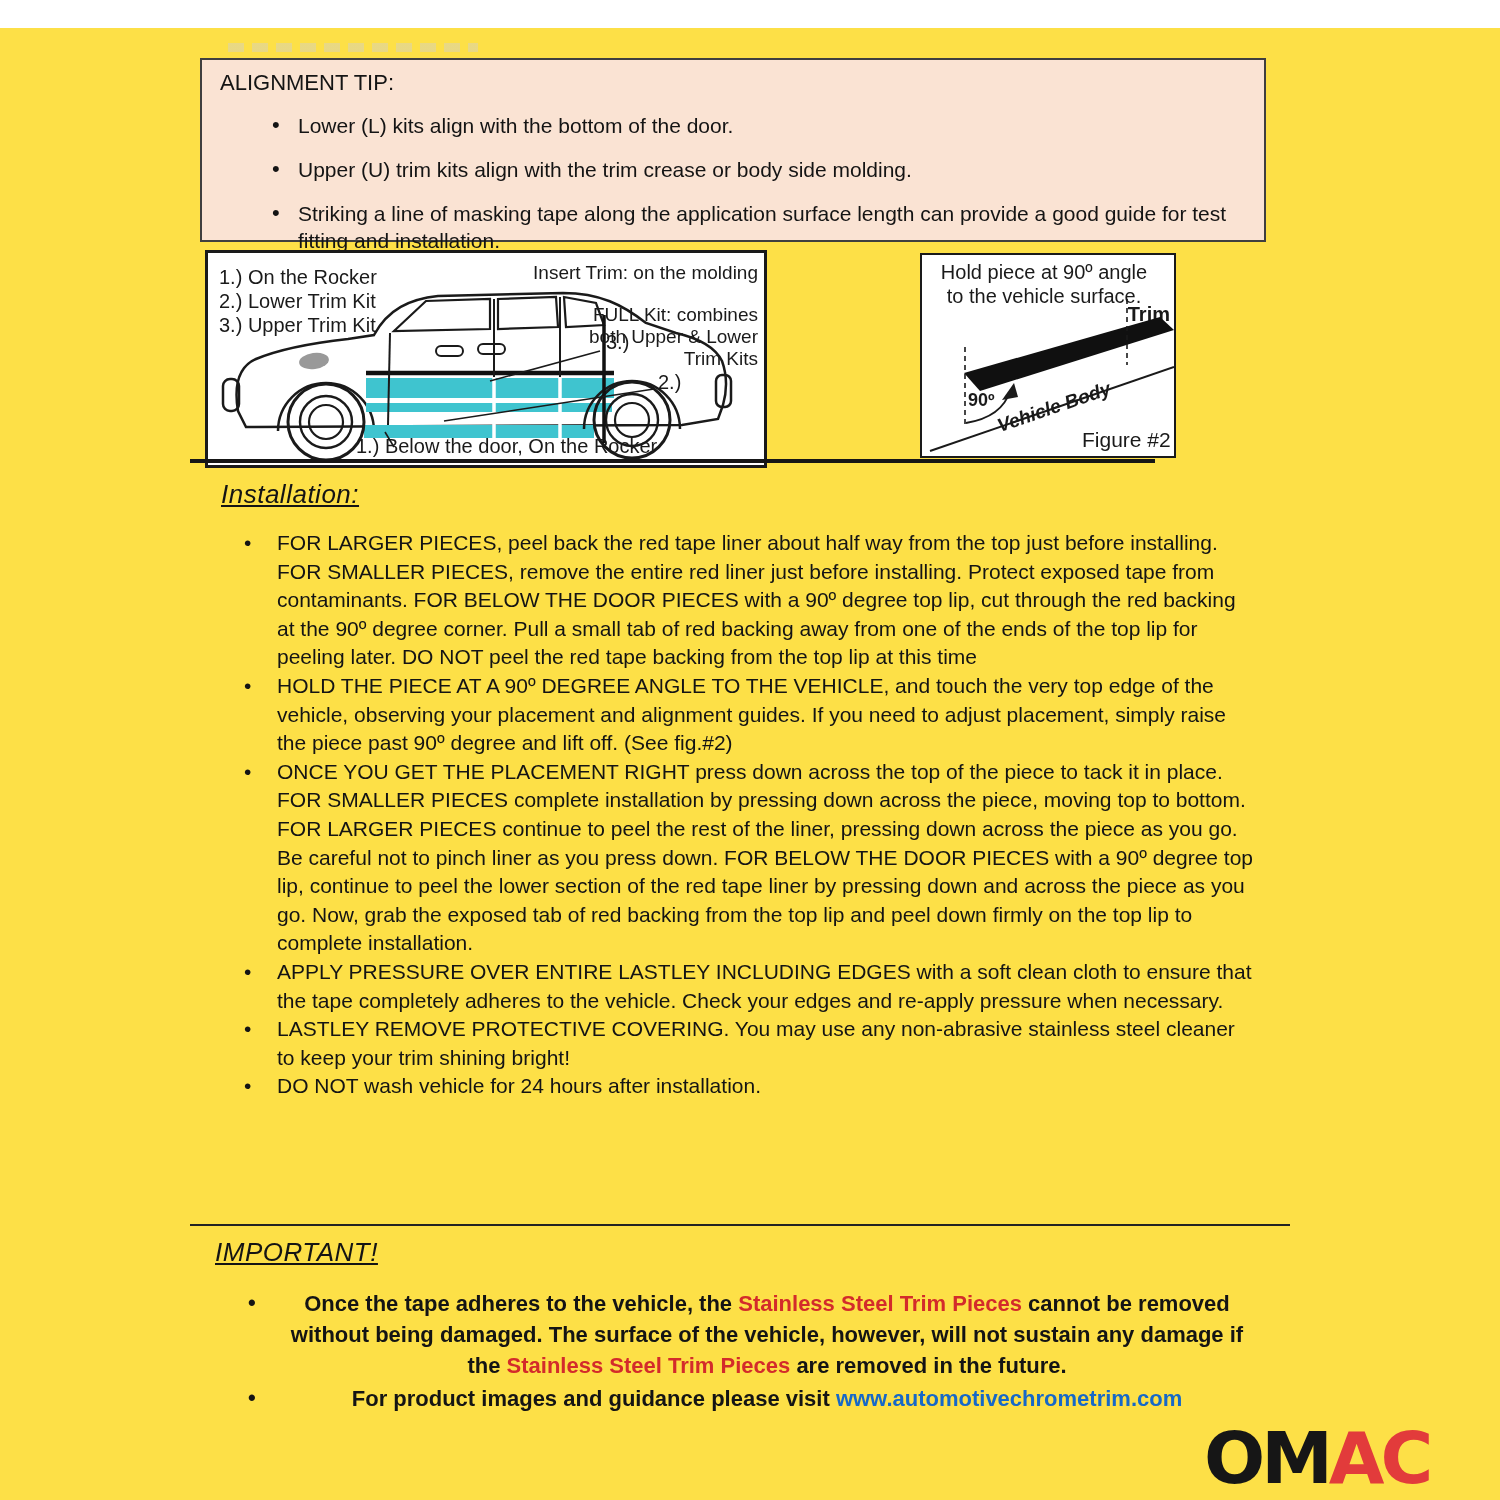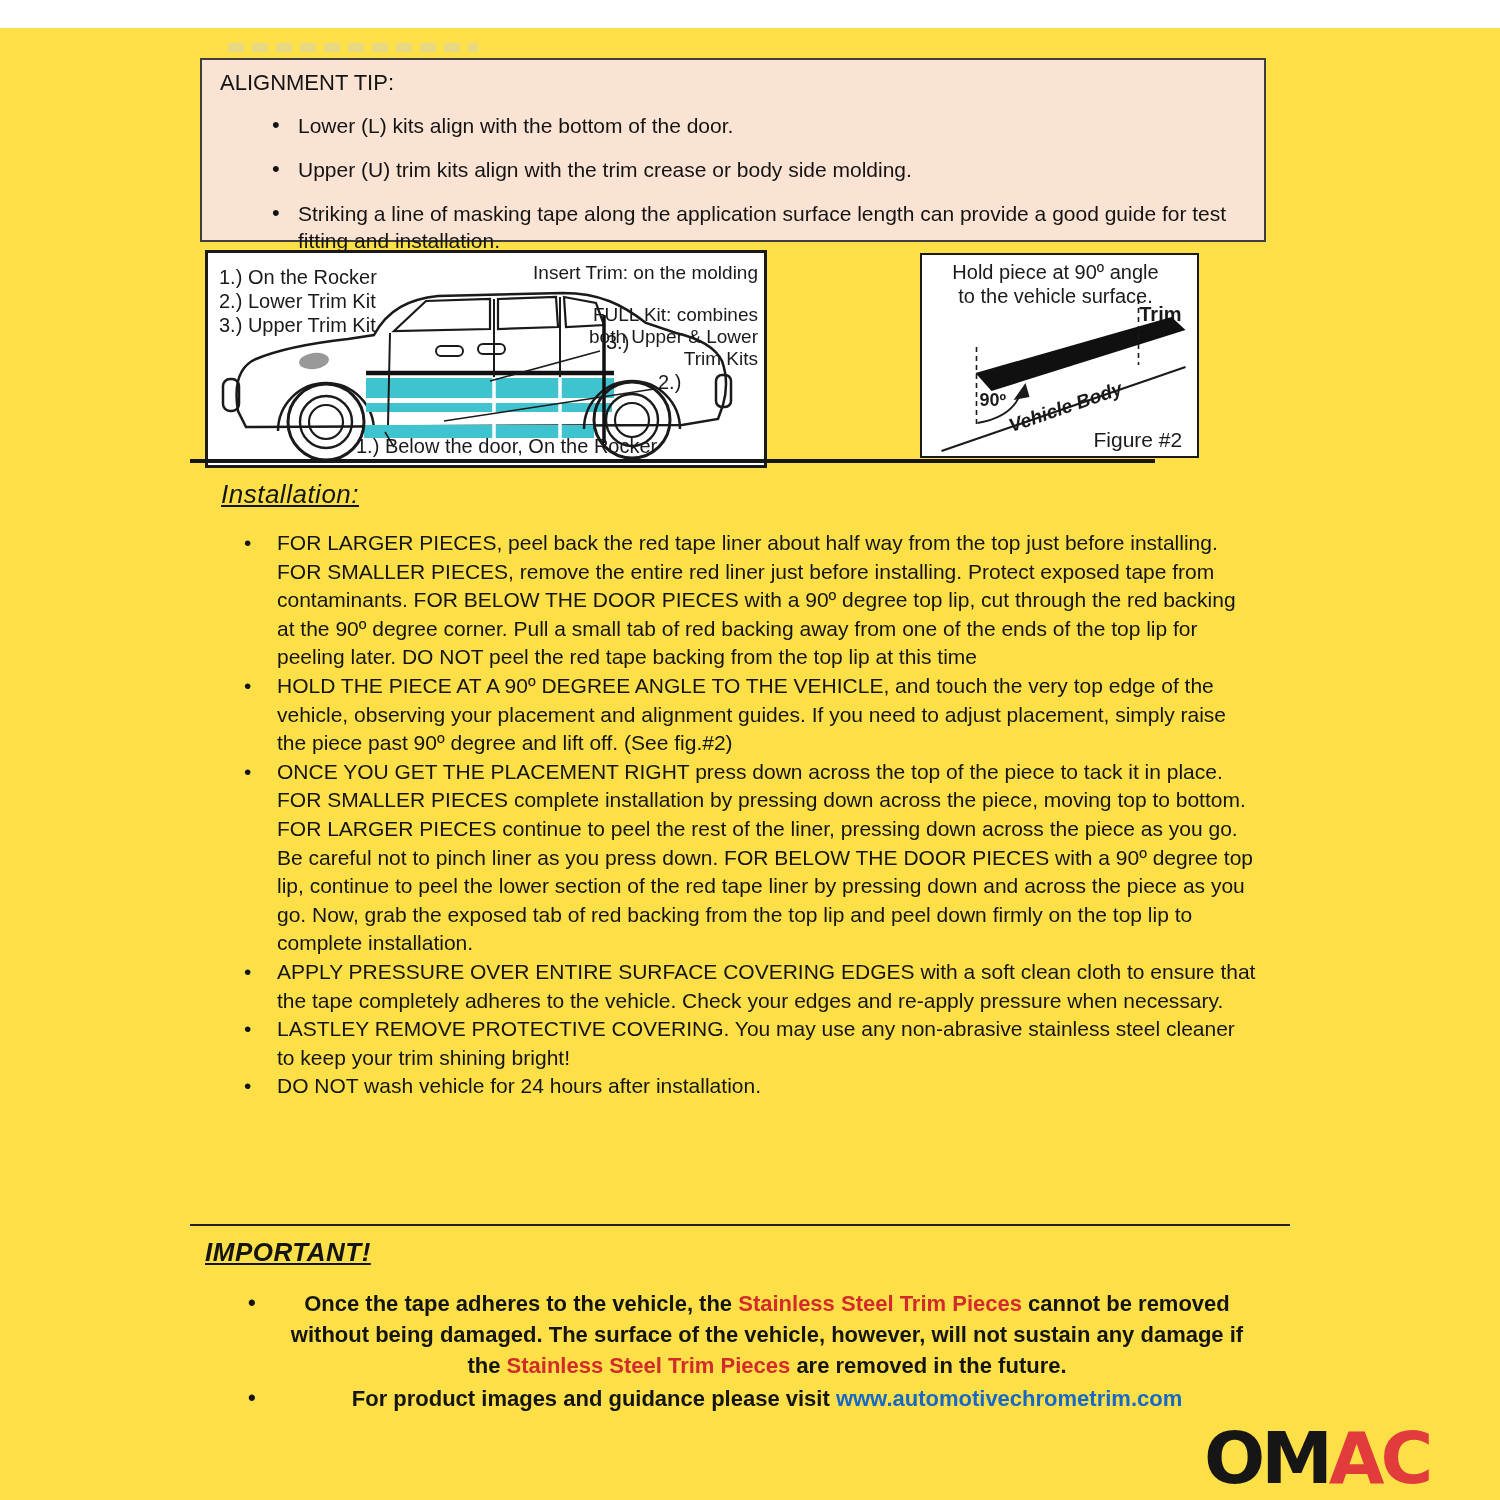--- a/index.html
+++ b/index.html
@@ -24,32 +24,32 @@
     position:relative;font-size:21px;line-height:27px;margin-bottom:17px;
     padding-left:26px;max-width:970px;
   }
   .tip-list li::before{content:"\2022";position:absolute;left:0;top:-1px;font-size:22px;}
   
   .car-box{
     position:absolute;left:205px;top:222px;width:562px;height:218px;
     border:3px solid #1a1a1a;box-sizing:border-box;background:#fff;
   }
   .fig2-box{
-    position:absolute;left:920px;top:225px;width:279px;height:205px;
+    position:absolute;left:920px;top:225px;width:256px;height:205px;
     border:2px solid #1a1a1a;box-sizing:border-box;background:#fff;
   }
   .car-box svg,.fig2-box svg{display:block;width:100%;height:100%;}
   .rule-diagrams{position:absolute;left:190px;top:431px;width:965px;height:4px;background:#161616;}
   
   .sec-heading{
     position:absolute;font-size:26px;font-style:italic;
     text-decoration:underline;letter-spacing:.5px;
   }
   .install-heading{left:221px;top:451px;}
-  .important-heading{left:205px;top:1209px;font-weight:bold;}
+  .important-heading{left:215px;top:1209px;}
   
   .install-list{
     position:absolute;left:242px;top:501px;width:1014px;
     list-style:none;margin:0;padding:0;
   }
   .install-list li{
     position:relative;font-size:21px;line-height:28.6px;padding-left:35px;margin:0;
   }
   .install-list li::before{content:"\2022";position:absolute;left:2px;top:0;font-size:21px;}
   .rule-section{position:absolute;left:190px;top:1196px;width:1100px;height:2px;background:#222;}
@@ -178,21 +178,21 @@
     </svg>
   </div>
 
   <div class="rule-diagrams"></div>
 
   <div class="sec-heading install-heading">Installation:</div>
   <ul class="install-list" id="install-list">
       <li>FOR LARGER PIECES, peel back the red tape liner about half way from the top just before installing. FOR SMALLER PIECES, remove the entire red liner just before installing. Protect exposed tape from contaminants. FOR BELOW THE DOOR PIECES with a 90º degree top lip, cut through the red backing at the 90º degree corner. Pull a small tab of red backing away from one of the ends of the top lip for peeling later. DO NOT peel the red tape backing from the top lip at this time</li>
       <li>HOLD THE PIECE AT A 90º DEGREE ANGLE TO THE VEHICLE, and touch the very top edge of the vehicle, observing your placement and alignment guides. If you need to adjust placement, simply raise the piece past 90º degree and lift off. (See fig.#2)</li>
       <li>ONCE YOU GET THE PLACEMENT RIGHT press down across the top of the piece to tack it in place.  FOR SMALLER PIECES complete installation by pressing down across the piece, moving top to bottom. FOR LARGER PIECES continue to peel the rest of the liner, pressing down across the piece as you go. Be careful not to pinch liner as you press down. FOR BELOW THE DOOR PIECES with a 90º degree top lip, continue to peel the lower section of the red tape liner by pressing down and across the piece as you go. Now, grab the exposed tab of red backing from the top lip and peel down firmly on the top lip to complete installation.</li>
-      <li>APPLY PRESSURE OVER ENTIRE SURFACE COVERING EDGES with a soft clean cloth to ensure that the tape completely adheres to the vehicle. Check your edges and re-apply pressure when necessary.</li>
+      <li>APPLY PRESSURE OVER ENTIRE LASTLEY INCLUDING EDGES with a soft clean cloth to ensure that the tape completely adheres to the vehicle. Check your edges and re-apply pressure when necessary.</li>
       <li>LASTLEY REMOVE PROTECTIVE COVERING. You may use any non-abrasive stainless steel cleaner to keep your trim shining bright!</li>
       <li>DO NOT wash vehicle for 24 hours after installation.</li>
     </ul>
 
   <div class="rule-section"></div>
 
   <div class="sec-heading important-heading">IMPORTANT!</div>
   <ul class="important-list" id="important-list">
       <li><span>Once the tape adheres to the vehicle, the </span><span class="seg-red">Stainless Steel Trim Pieces</span><span> cannot be removed without being damaged. The surface of the vehicle, however, will not sustain any damage if the </span><span class="seg-red">Stainless Steel Trim Pieces</span><span> are removed in the future.</span></li>
       <li><span>For product images and guidance please visit </span><span class="seg-link">www.automotivechrometrim.com</span></li>

